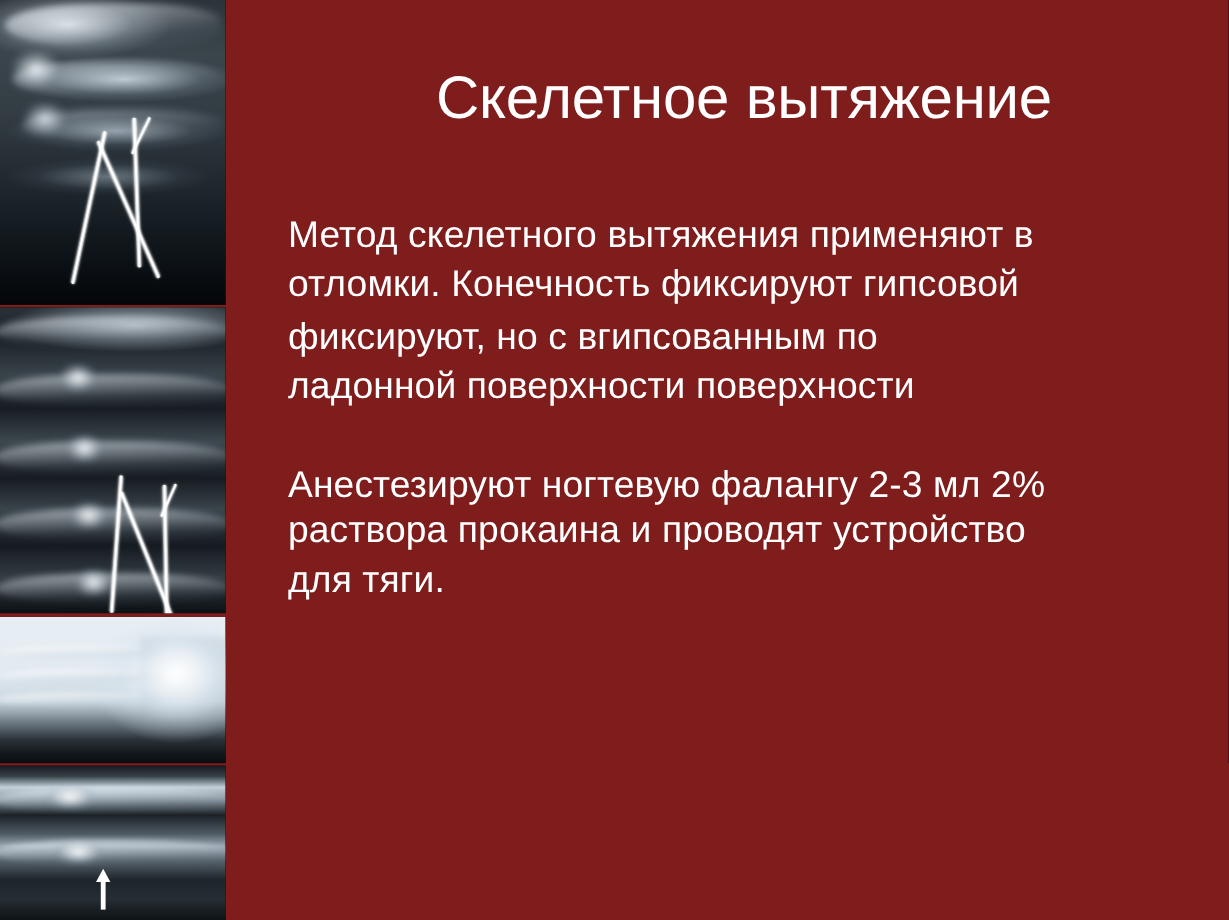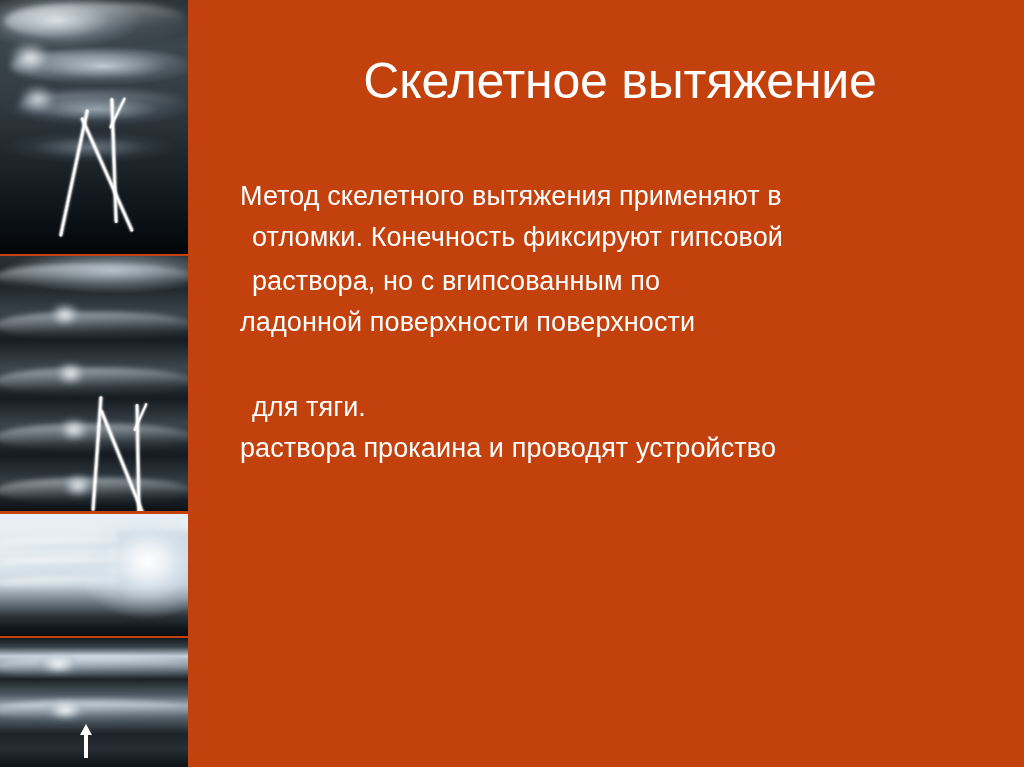--- a/index.html
+++ b/index.html
@@ -11,21 +11,21 @@
     width: 1024px;
     height: 767px;
     overflow: hidden;
     font-family: "Liberation Sans", sans-serif;
   }
 
   .slide {
     position: relative;
     width: 1024px;
     height: 767px;
-    background: #c2410c;
+    background: #7f1d1d;
     overflow: hidden;
   }
 
   
   .xray-column {
     position: absolute;
     left: 0;
     top: 0;
     width: 188px;
     height: 767px;
@@ -212,28 +212,28 @@
 
   .body-block {
     position: absolute;
     left: 52px;
     top: 177px;
     width: 740px;
   }
 
   .para {
     color: #ffffff;
-    font-size: 27px;
+    font-size: 31px;
     font-weight: 400;
     line-height: 38px;
     letter-spacing: 0.1px;
   }
 
   .para .ln { display: block; }
-  .para .ln.loose { line-height: 44px; margin-left: 12px; }
+  .para .ln.loose { line-height: 44px; }
 
   .para-gap { height: 44px; }
 </style>
 </head>
 <body>
 
 <div class="slide">
 
   <div class="xray-column">
 
@@ -299,28 +299,29 @@
 
   <div class="content">
 
     <div class="slide-title">Скелетное вытяжение</div>
 
     <div class="body-block">
 
       <div class="para">
         <span class="ln">Метод скелетного вытяжения применяют в</span>
         <span class="ln loose">отломки. Конечность фиксируют гипсовой</span>
-        <span class="ln loose">раствора, но с вгипсованным по</span>
+        <span class="ln loose">фиксируют, но с вгипсованным по</span>
         <span class="ln">ладонной поверхности поверхности</span>
       </div>
 
       <div class="para-gap"></div>
 
       <div class="para">
+        <span class="ln">Анестезируют ногтевую фалангу 2-3 мл 2%</span>
+        <span class="ln">раствора прокаина и проводят устройство</span>
         <span class="ln loose">для тяги.</span>
-        <span class="ln">раствора прокаина и проводят устройство</span>
       </div>
 
     </div>
 
   </div>
 
 </div>
 
 </body></html>

